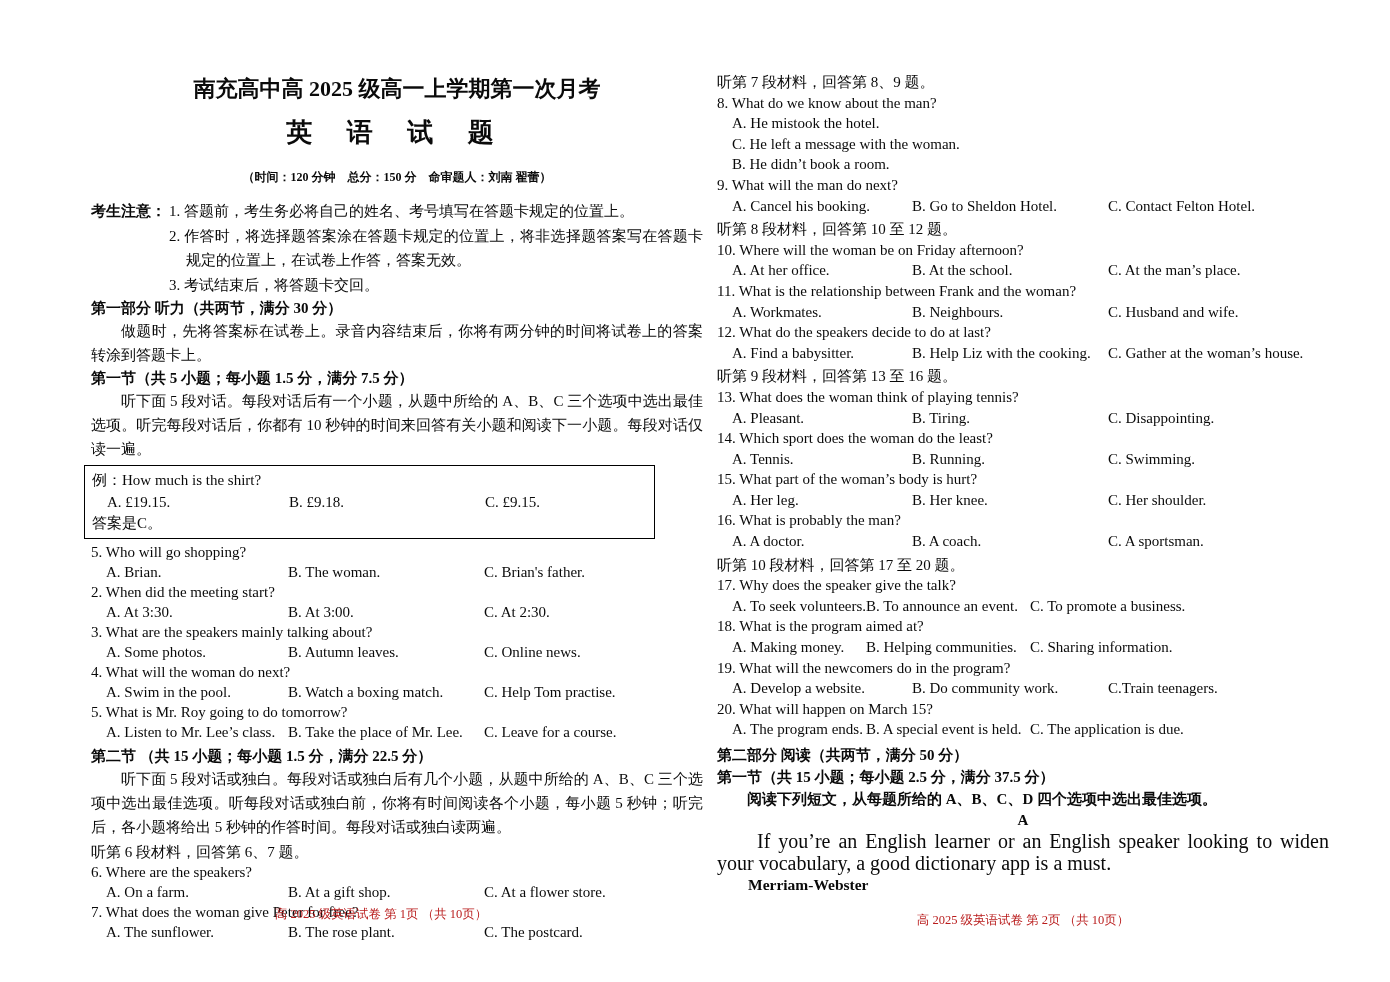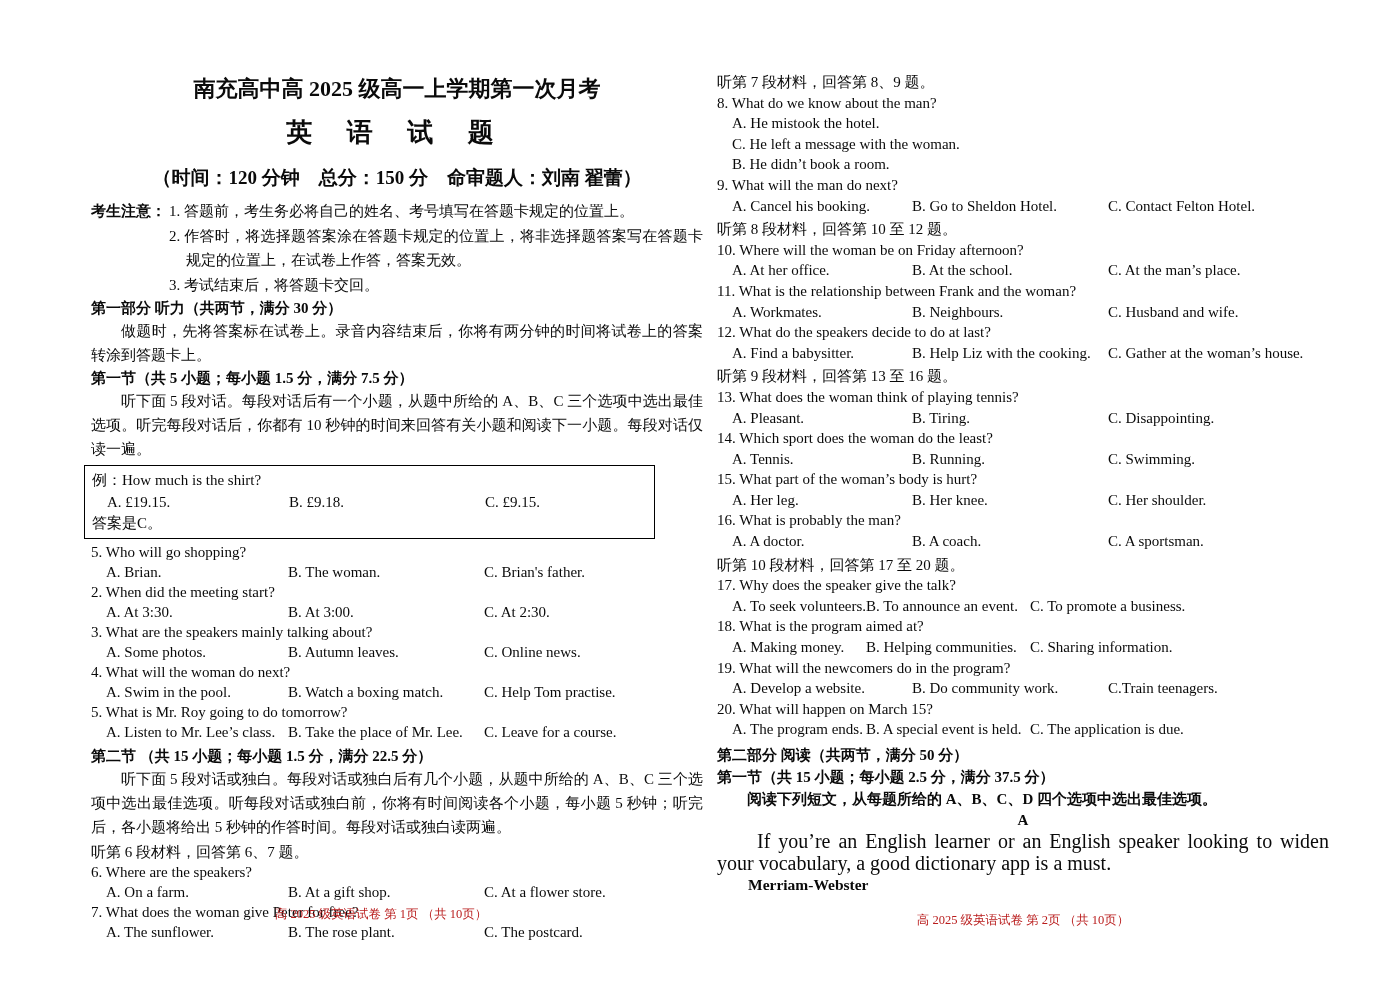--- a/index.html
+++ b/index.html
@@ -7,21 +7,21 @@
     position:relative; width:1390px; height:982px; background:#ffffff;
     font-family:"Liberation Serif","DejaVu Serif",serif; color:#0a0a0a;
     font-size:15px; overflow:hidden;
   }
   .col {position:absolute; width:612px;}
   #col-left  {left:91px;  top:76px; line-height:20px;}
   #col-right {left:717px; top:72px; line-height:20.6px;}
 
   .h-title {font-size:22px; font-weight:bold; text-align:center; line-height:26px;}
   .h-sub   {font-size:26px; font-weight:bold; text-align:center; letter-spacing:14px; margin-top:16px; line-height:30px;}
-  .h-meta  {font-size:19px; font-weight:bold; text-align:center; margin-top:19px; line-height:21px;}
+  .h-meta  {font-size:12px; font-weight:bold; text-align:center; margin-top:19px; line-height:21px;}
 
   .notice {display:flex; margin-top:11px;}
   .notice-label {font-weight:bold; flex:0 0 78px; line-height:24px;}
   .notice-items {flex:1;}
   .nitem {margin:0; padding-left:17px; text-indent:-17px; line-height:24.5px; text-align:justify;}
 
   .hline {margin:0; font-weight:bold; line-height:22px;}
   .ind   {text-indent:2em;}
   .para  {margin:0; text-indent:2em; text-align:justify; line-height:24px;}
   .mat   {margin:3px 0 0 0;}

